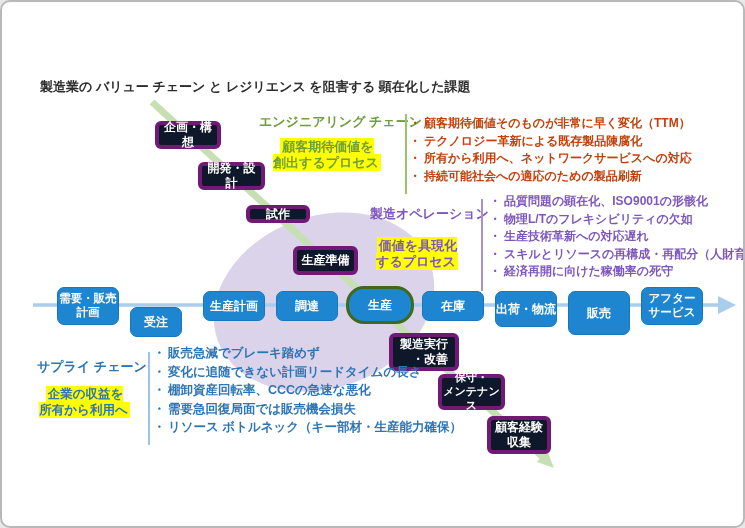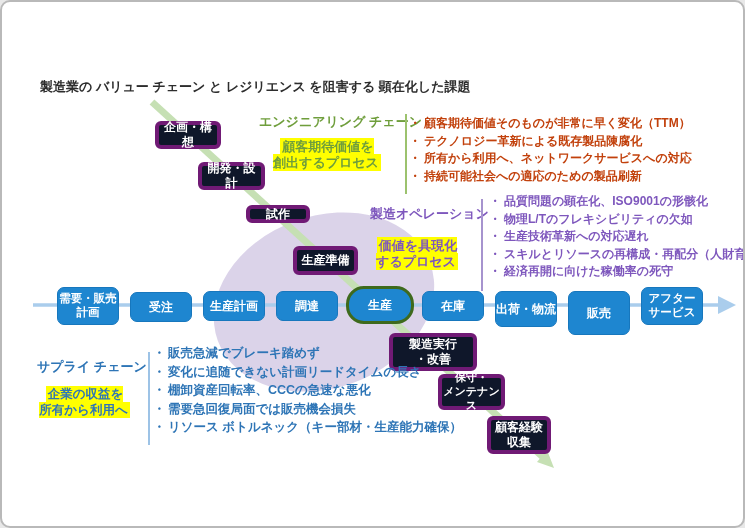--- a/index.html
+++ b/index.html
@@ -84,31 +84,31 @@
   <ul class="ilist list-purple">
     <li>品質問題の顕在化、ISO9001の形骸化</li>
     <li>物理L/Tのフレキシビリティの欠如</li>
     <li>生産技術革新への対応遅れ</li>
     <li>スキルとリソースの再構成・再配分（人財育成）</li>
     <li>経済再開に向けた稼働率の死守</li>
   </ul>
 
   <div class="bbox" style="left:55px; top:285px; width:62px; height:38px; font-size:11.5px;">需要・販売
 計画</div>
-  <div class="bbox" style="left:128px; top:290px; width:62px; height:30px;">受注</div>
+  <div class="bbox" style="left:128px; top:305px; width:52px; height:30px;">受注</div>
   <div class="bbox" style="left:201px; top:289px; width:62px; height:30px;">生産計画</div>
   <div class="bbox" style="left:274px; top:289px; width:62px; height:30px;">調達</div>
   <div class="bbox production" style="left:344px; top:284px; width:68px; height:38px;">生産</div>
   <div class="bbox" style="left:420px; top:289px; width:62px; height:30px;">在庫</div>
   <div class="bbox" style="left:493px; top:289px; width:62px; height:36px;">出荷・物流</div>
   <div class="bbox" style="left:566px; top:289px; width:62px; height:44px;">販売</div>
   <div class="bbox" style="left:639px; top:285px; width:62px; height:38px; font-size:11.5px;">アフター
 サービス</div>
 
-  <div class="gbox" style="left:387px; top:331px; width:88px; height:38px;">製造実行
+  <div class="gbox" style="left:387px; top:331px; width:70px; height:38px;text-align:right;">製造実行
 ・改善</div>
   <div class="gbox" style="left:436px; top:372px; width:67px; height:36px; font-size:11px;">保守・
 メンテナンス</div>
   <div class="gbox" style="left:485px; top:414px; width:64px; height:38px;">顧客経験
 収集</div>
 
   <div class="chain-label" style="left:35px; top:356px; color:#2e75b6;">サプライ チェーン</div>
   <div class="hl-wrap" style="left:20px; top:385px; width:125px; font-size:12.5px; color:#2e75b6;">
     <span class="hl">企業の収益を
 所有から利用へ</span>

